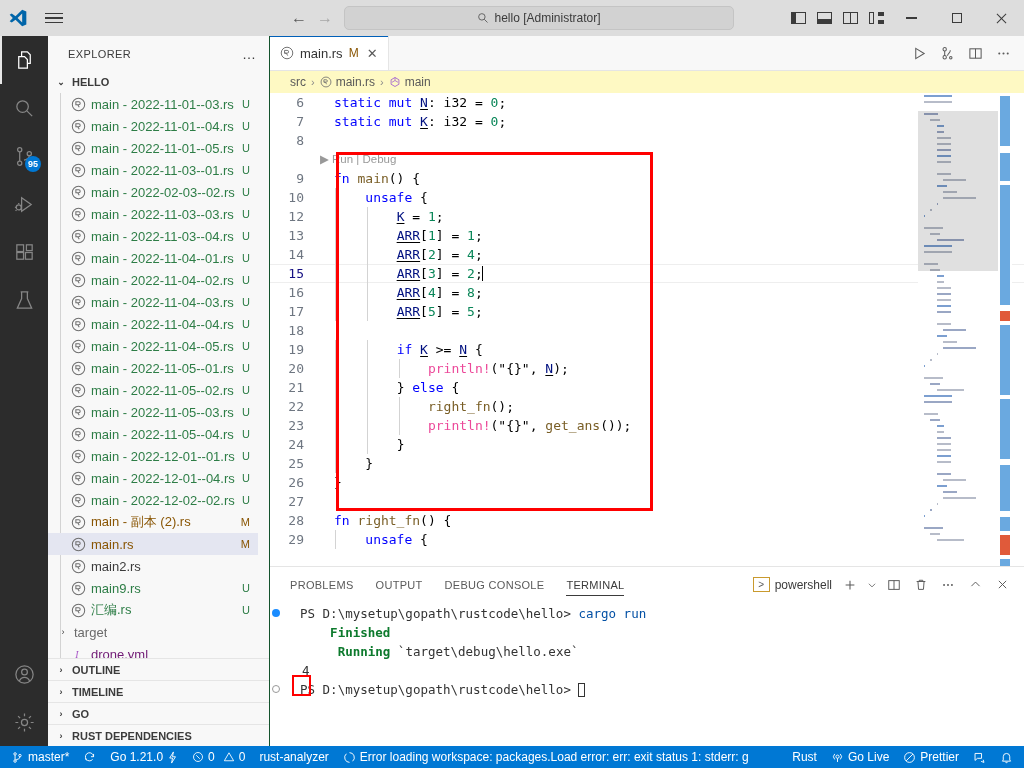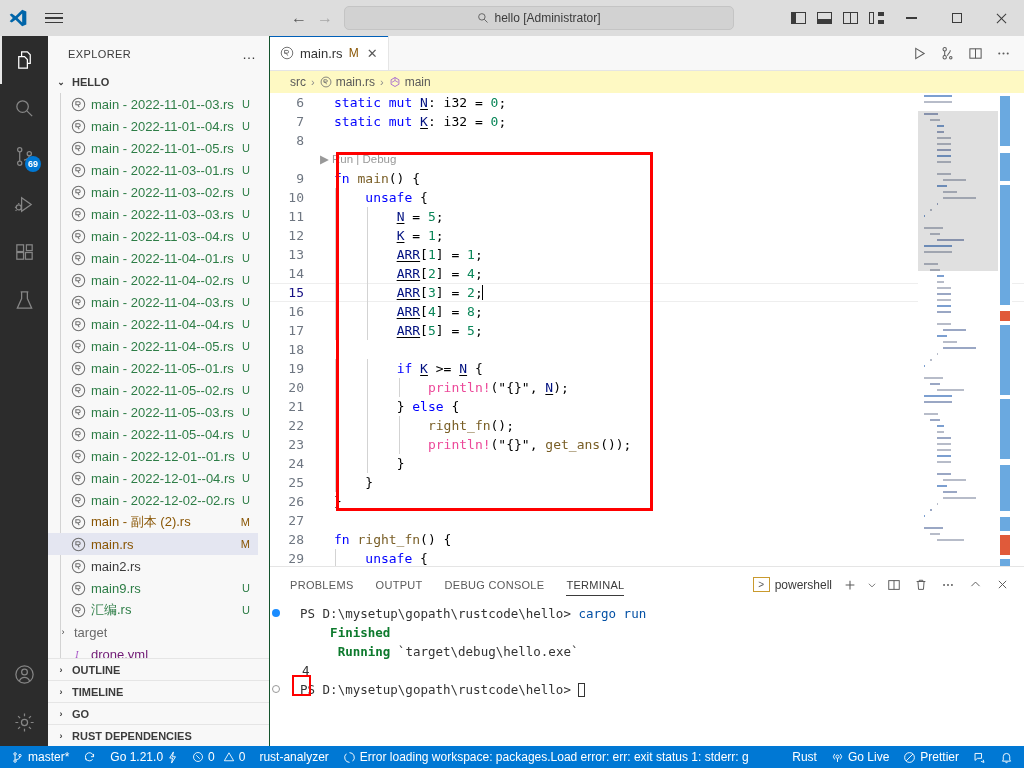--- a/index.html
+++ b/index.html
@@ -283,21 +283,21 @@
       <div class="ab-item">
         <span>
           <svg width="23" height="23" viewBox="0 0 24 24" fill="none" stroke-width="1.3">
             <circle cx="7" cy="5" r="2.2"></circle>
               <circle cx="7" cy="19" r="2.2"></circle>
               <circle cx="17" cy="9" r="2.2"></circle>
             <path d="M7 7.2v9.6"></path>
               <path d="M17 11.2c0 3-3 4-5.5 4.6"></path>
           </svg>
         </span>
-        <span class="ab-badge">69</span>
+        <span class="ab-badge">95</span>
       </div>
       <div class="ab-item">
         <span>
           <svg width="23" height="23" viewBox="0 0 24 24" fill="none" stroke-width="1.3">
             <path d="M9 5l10 7-10 7z"></path>
               <circle cx="6" cy="15" r="2.6"></circle>
               <path d="M3 15H2M6 11.5v-1M3.6 17.8l-.9.9"></path>
           </svg>
         </span>
       </div>
@@ -391,21 +391,21 @@
               <span class="label rust">main - 2022-11-03--01.rs</span>
               <span class="gitstat u">U</span>
             </div>
             <div class="row indent">
               <span class="ficon">
                 <svg width="15" height="15" viewBox="0 0 16 16">
                   <circle cx="8" cy="8" r="6.6" fill="none" stroke="#6e6e6e" stroke-width="1.1"></circle>
                   <path d="M5.2 5h3a1.6 1.6 0 010 3.2h-3V5zm0 3.2h2l1.6 2.8" fill="none" stroke="#6e6e6e" stroke-width="1.1"></path>
                 </svg>
               </span>
-              <span class="label rust">main - 2022-11-03--02.rs</span>
+              <span class="label rust">main - 2022-02-03--02.rs</span>
               <span class="gitstat u">U</span>
             </div>
             <div class="row indent">
               <span class="ficon">
                 <svg width="15" height="15" viewBox="0 0 16 16">
                   <circle cx="8" cy="8" r="6.6" fill="none" stroke="#6e6e6e" stroke-width="1.1"></circle>
                   <path d="M5.2 5h3a1.6 1.6 0 010 3.2h-3V5zm0 3.2h2l1.6 2.8" fill="none" stroke="#6e6e6e" stroke-width="1.1"></path>
                 </svg>
               </span>
               <span class="label rust">main - 2022-11-03--03.rs</span>
@@ -698,21 +698,20 @@
       <div class="editorbody">
         <div class="code" id="code-lines">
             <div class="cline"><span class="gutter">6</span><span class="folds"></span><span class="ctext"><span class="k-blue">static</span> <span class="k-blue">mut</span> <span class="k-darkblue und">N</span><span class="k-plain">:</span> <span class="k-type">i32</span> <span class="k-plain">=</span> <span class="k-num">0</span><span class="k-plain">;</span></span></div>
             <div class="cline"><span class="gutter">7</span><span class="folds"></span><span class="ctext"><span class="k-blue">static</span> <span class="k-blue">mut</span> <span class="k-darkblue und">K</span><span class="k-plain">:</span> <span class="k-type">i32</span> <span class="k-plain">=</span> <span class="k-num">0</span><span class="k-plain">;</span></span></div>
             <div class="cline"><span class="gutter">8</span><span class="folds"></span><span class="ctext"></span></div>
             <div class="codelens">
               <span class="cl">▶ Run | Debug</span>
             </div>
             <div class="cline"><span class="gutter">9</span><span class="folds"></span><span class="ctext"><span class="k-blue">fn</span> <span class="k-fn">main</span><span class="k-plain">()</span> <span class="k-plain">{</span></span></div>
             <div class="cline"><span class="gutter">10</span><span class="folds"></span><span class="ctext"><span class="ind" style="left:5px"></span>    <span class="k-blue">unsafe</span> <span class="k-plain">{</span></span></div>
-            <div class="cline"><span class="gutter">11</span><span class="folds"></span><span class="ctext"><span class="ind" style="left:5px"></span><span class="ind" style="left:37px"></span>        <span class="k-darkblue und">N</span> <span class="k-plain">=</span> <span class="k-num">5</span><span class="k-plain">;</span></span></div>
             <div class="cline"><span class="gutter">12</span><span class="folds"></span><span class="ctext"><span class="ind" style="left:5px"></span><span class="ind" style="left:37px"></span>        <span class="k-darkblue und">K</span> <span class="k-plain">=</span> <span class="k-num">1</span><span class="k-plain">;</span></span></div>
             <div class="cline"><span class="gutter">13</span><span class="folds"></span><span class="ctext"><span class="ind" style="left:5px"></span><span class="ind" style="left:37px"></span>        <span class="k-darkblue und">ARR</span><span class="k-plain">[</span><span class="k-num">1</span><span class="k-plain">]</span> <span class="k-plain">=</span> <span class="k-num">1</span><span class="k-plain">;</span></span></div>
             <div class="cline"><span class="gutter">14</span><span class="folds"></span><span class="ctext"><span class="ind" style="left:5px"></span><span class="ind" style="left:37px"></span>        <span class="k-darkblue und">ARR</span><span class="k-plain">[</span><span class="k-num">2</span><span class="k-plain">]</span> <span class="k-plain">=</span> <span class="k-num">4</span><span class="k-plain">;</span></span></div>
             <div class="cline current"><span class="gutter cur">15</span><span class="folds"></span><span class="ctext"><span class="ind" style="left:5px"></span><span class="ind" style="left:37px"></span>        <span class="k-darkblue und">ARR</span><span class="k-plain">[</span><span class="k-num">3</span><span class="k-plain">]</span> <span class="k-plain">=</span> <span class="k-num">2</span><span class="k-plain">;</span><span style="display:inline-block;width:1px;height:15px;background:#000;vertical-align:-3px;margin-left:-1px"></span></span></div>
             <div class="cline"><span class="gutter">16</span><span class="folds"></span><span class="ctext"><span class="ind" style="left:5px"></span><span class="ind" style="left:37px"></span>        <span class="k-darkblue und">ARR</span><span class="k-plain">[</span><span class="k-num">4</span><span class="k-plain">]</span> <span class="k-plain">=</span> <span class="k-num">8</span><span class="k-plain">;</span></span></div>
             <div class="cline"><span class="gutter">17</span><span class="folds"></span><span class="ctext"><span class="ind" style="left:5px"></span><span class="ind" style="left:37px"></span>        <span class="k-darkblue und">ARR</span><span class="k-plain">[</span><span class="k-num">5</span><span class="k-plain">]</span> <span class="k-plain">=</span> <span class="k-num">5</span><span class="k-plain">;</span></span></div>
             <div class="cline"><span class="gutter">18</span><span class="folds"></span><span class="ctext"><span class="ind" style="left:5px"></span><span class="ind" style="left:37px"></span></span></div>
             <div class="cline"><span class="gutter">19</span><span class="folds"></span><span class="ctext"><span class="ind" style="left:5px"></span><span class="ind" style="left:37px"></span>        <span class="k-blue">if</span> <span class="k-darkblue und">K</span> <span class="k-plain">&gt;=</span> <span class="k-darkblue und">N</span> <span class="k-plain">{</span></span></div>
             <div class="cline"><span class="gutter">20</span><span class="folds"></span><span class="ctext"><span class="ind" style="left:5px"></span><span class="ind" style="left:37px"></span><span class="ind" style="left:69px"></span>            <span class="k-purple">println!</span><span class="k-plain">("{}",</span> <span class="k-darkblue und">N</span><span class="k-plain">);</span></span></div>
             <div class="cline"><span class="gutter">21</span><span class="folds"></span><span class="ctext"><span class="ind" style="left:5px"></span><span class="ind" style="left:37px"></span>        <span class="k-plain">}</span> <span class="k-blue">else</span> <span class="k-plain">{</span></span></div>

